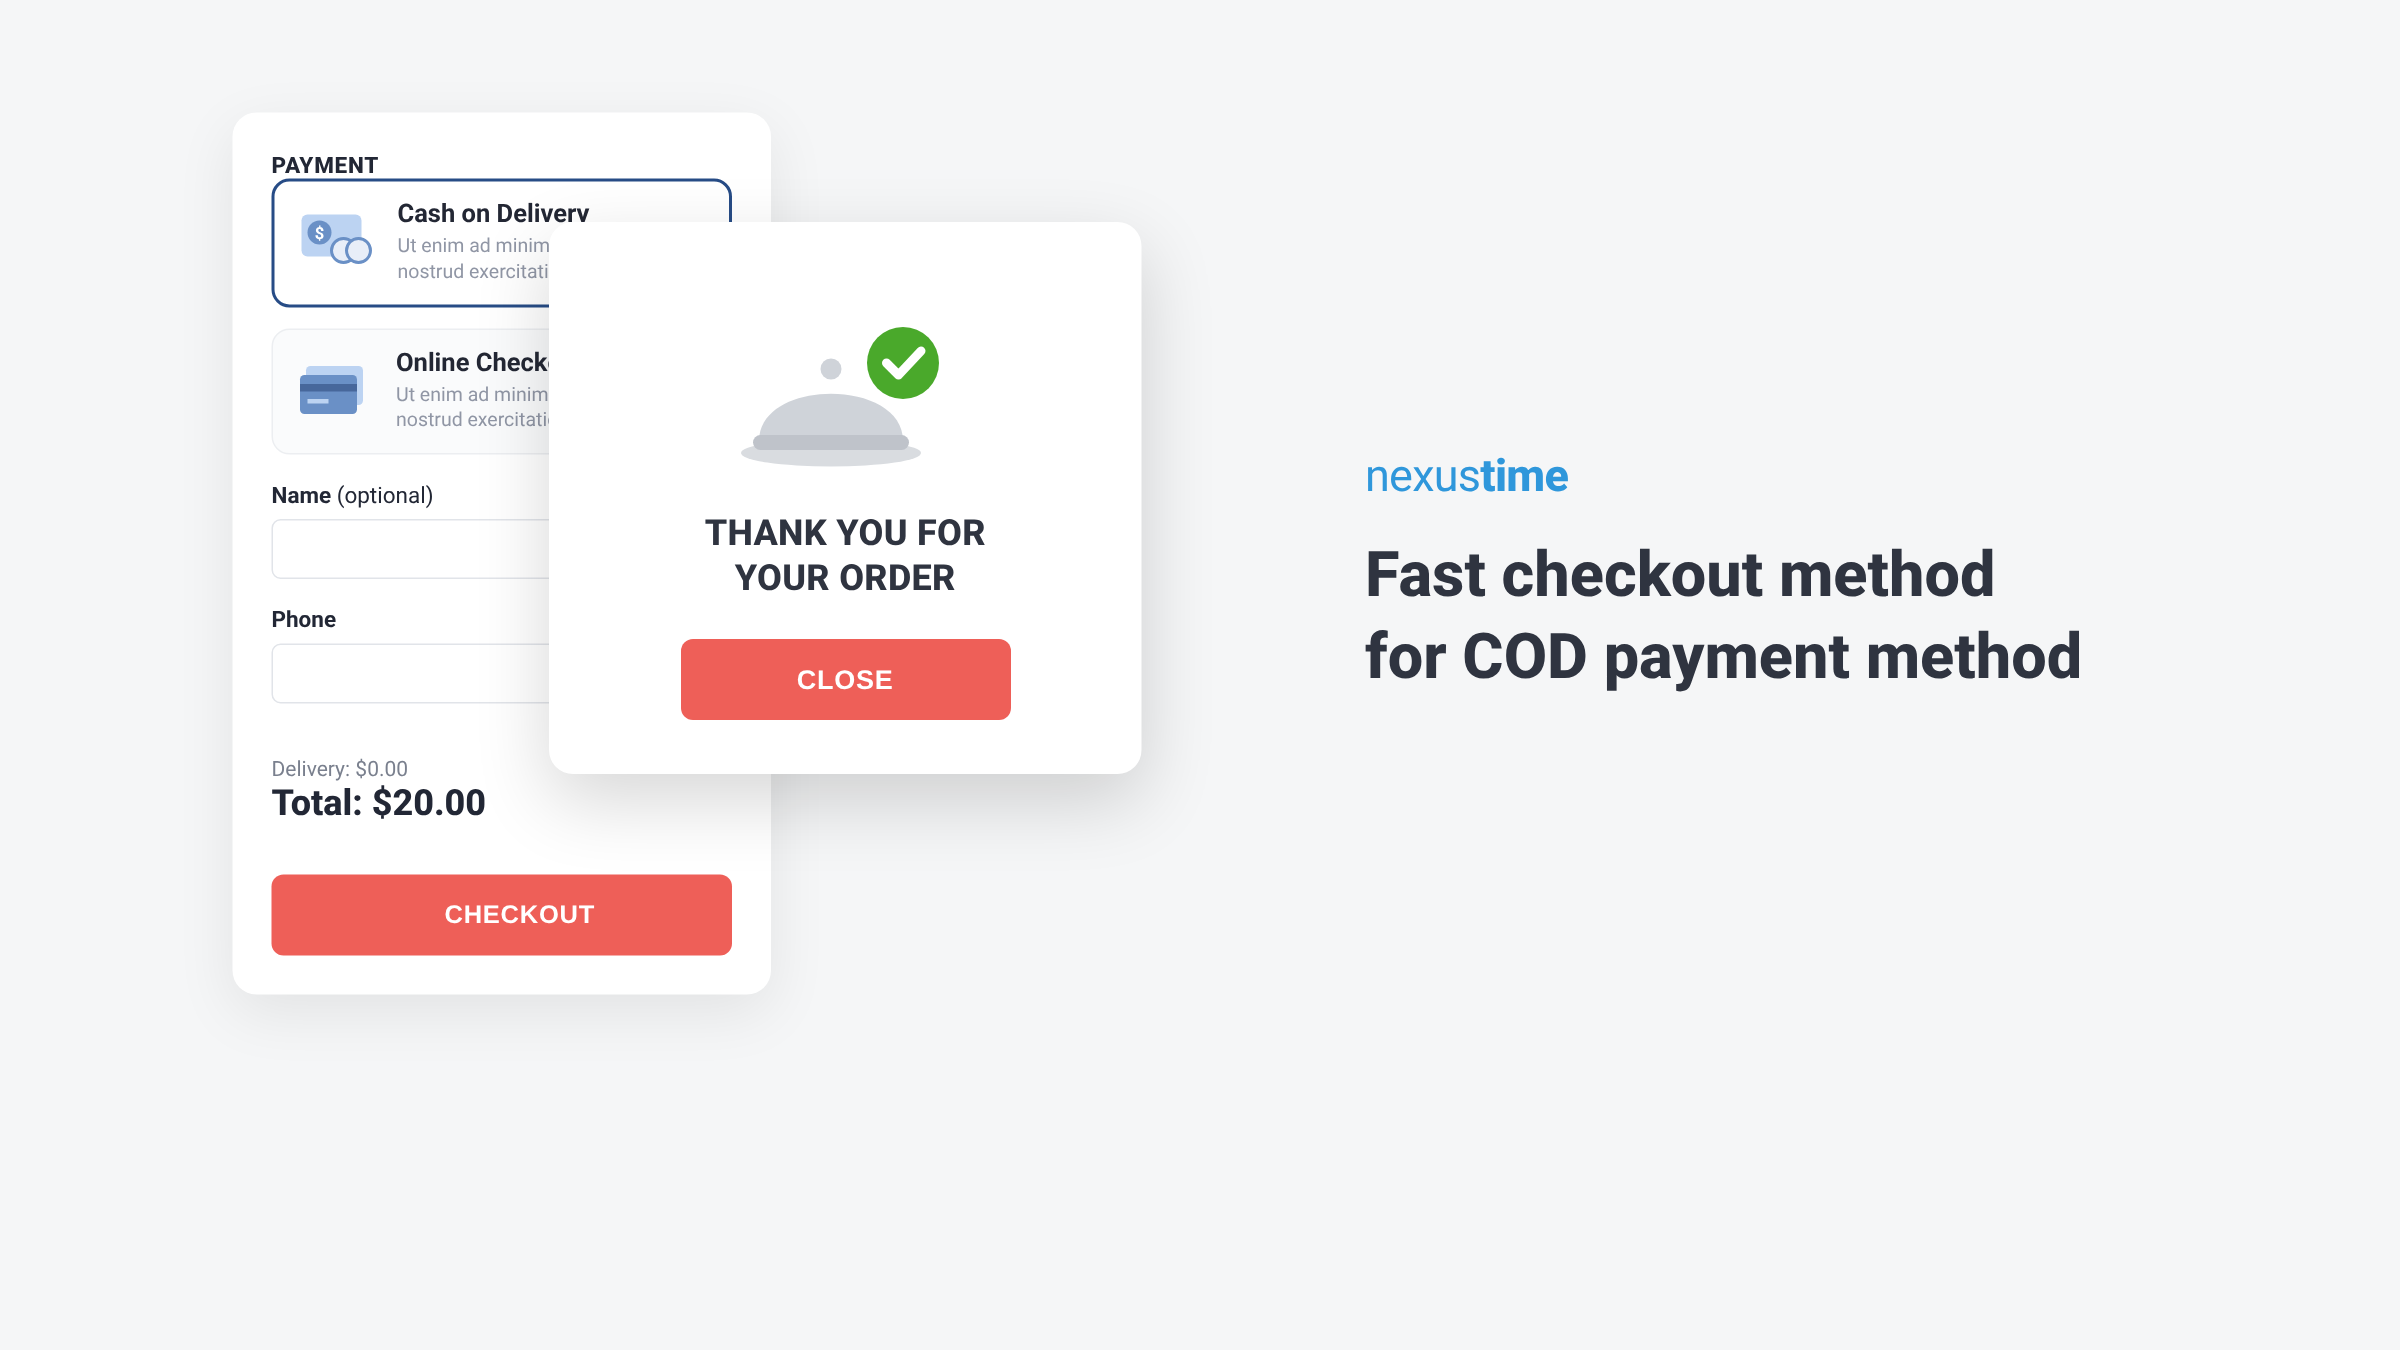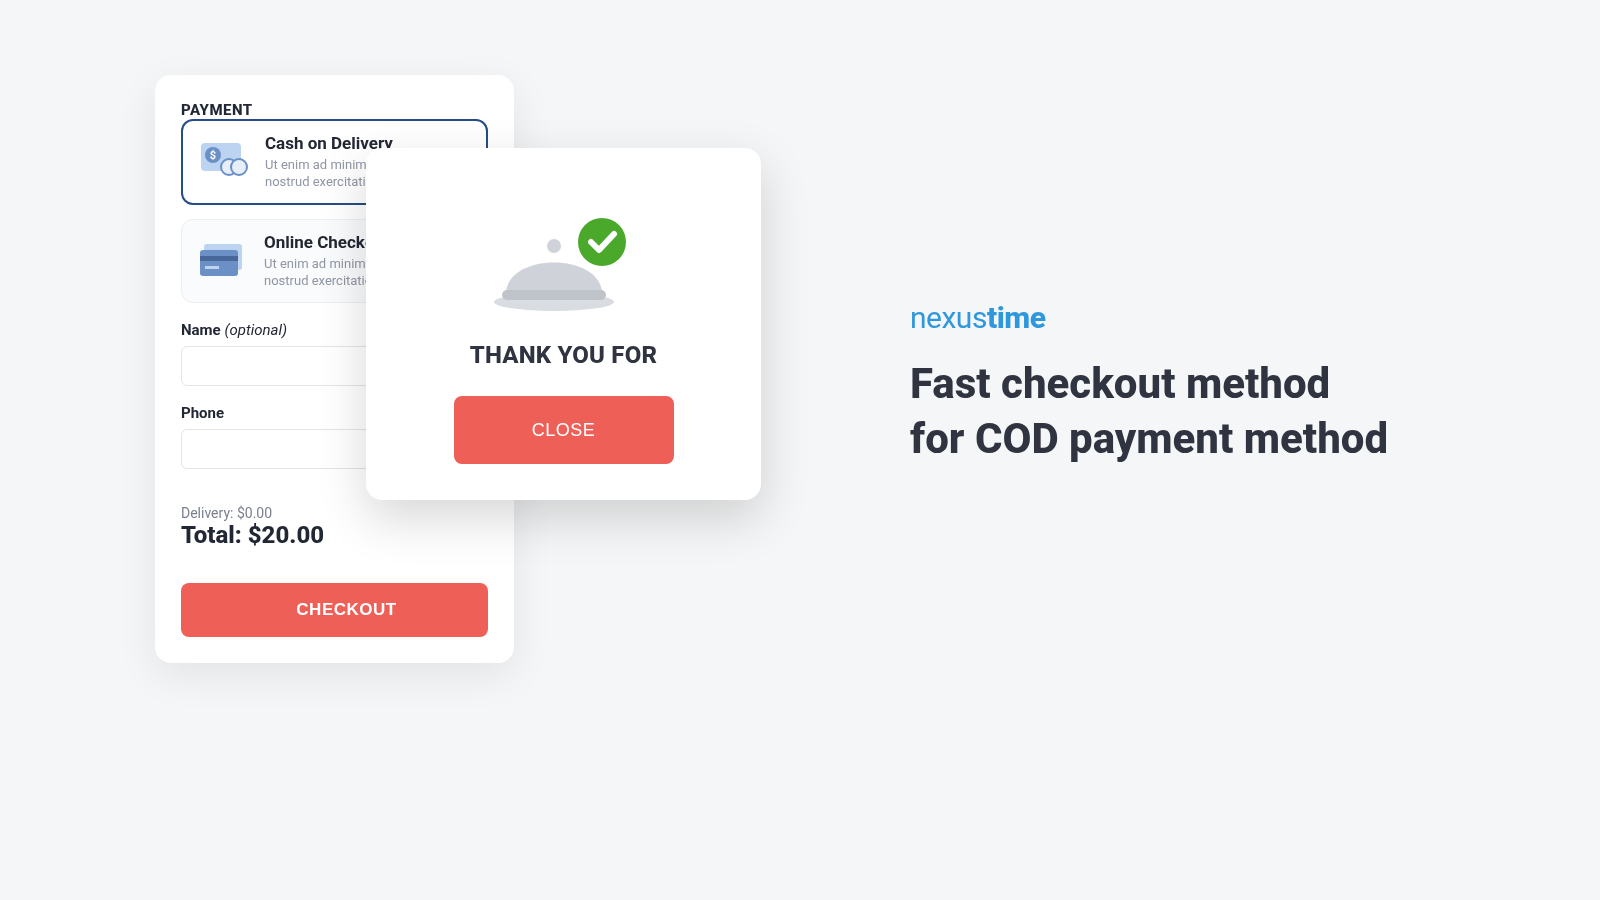--- a/index.html
+++ b/index.html
@@ -63,21 +63,20 @@
     .form-label {
       font-size: 15px;
       color: #222735;
       font-weight: 700;
       margin-top: 18px;
       margin-bottom: 7px;
     }
     .form-label .opt {
       font-weight: 400;
       color: #222735;
-      font-style: italic;
     }
     .form-input {
       width: 100%;
       height: 40px;
       border: 1px solid #e1e4e9;
       border-radius: 6px;
       padding: 0 10px;
       font-size: 14px;
     }
     .delivery-line {
@@ -131,27 +130,27 @@
       text-align: center;
     }
     .modal-sub {
       margin-top: 12px;
       font-size: 15px;
       color: #9aa0ad;
     }
     .close-btn {
       margin-top: 26px;
       width: 220px;
-      height: 68px;
+      height: 54px;
       background: #ee5f58;
       color: #fff;
       border: none;
       border-radius: 8px;
       font-size: 18px;
-      font-weight: 400;
+      font-weight: 700;
       letter-spacing: 0.5px;
       cursor: pointer;
     }
     .right-panel {
       position: absolute;
       left: 910px;
       top: 300px;
       width: 480px;
     }
     .brand {
@@ -233,20 +232,21 @@
       <ellipse cx="70" cy="100" rx="60" ry="9" fill="#d9dce0"></ellipse>
       <path d="M22 92 C22 50 118 50 118 92 Z" fill="#cfd3d9"></path>
       <rect x="18" y="88" width="104" height="10" rx="5" fill="#bfc3ca"></rect>
       <circle cx="70" cy="44" r="7" fill="#cfd3d9"></circle>
       <circle cx="118" cy="40" r="24" fill="#4aa92b"></circle>
       <path d="M107 40 L115 48 L130 32" stroke="#fff" stroke-width="6" fill="none" stroke-linecap="round" stroke-linejoin="round"></path>
     </svg>
   </div>
   <div class="modal-title">
     <div>THANK YOU FOR</div>
+    <div>YOUR ORDER</div>
   </div>
   <button class="close-btn">CLOSE</button>
 </div>
 
 <div class="right-panel">
   <div class="brand">
     <span class="b1">nexus</span><span class="b2">time</span>
   </div>
   <div class="headline">Fast checkout method for COD payment method</div>
 </div>

